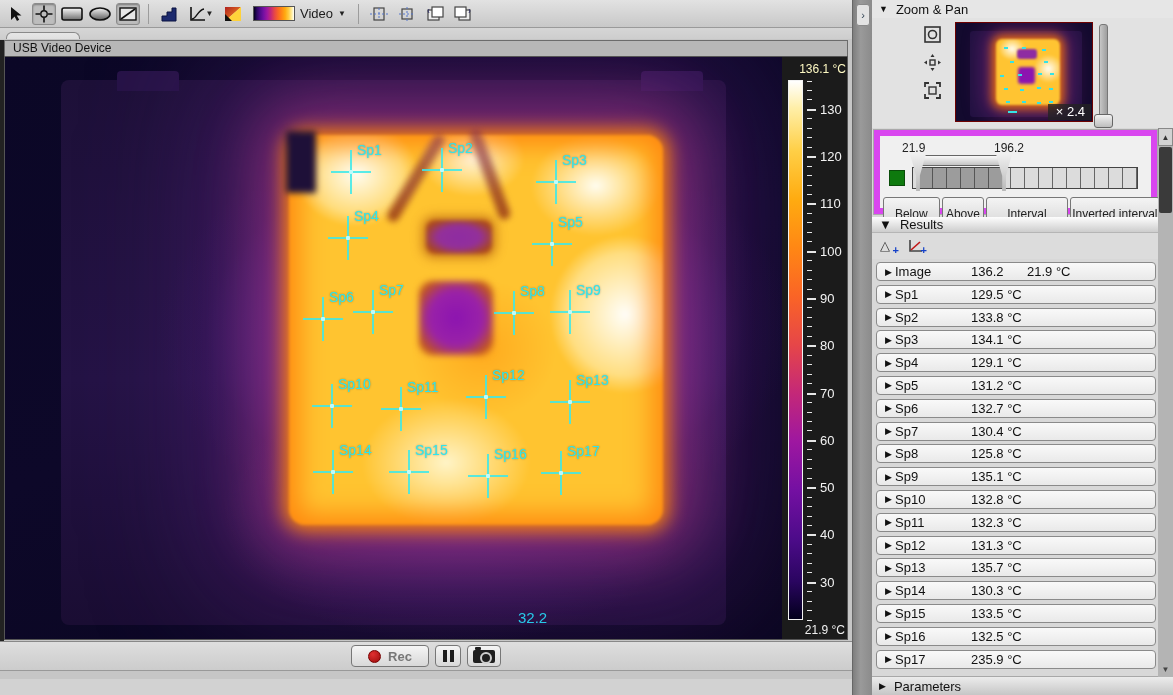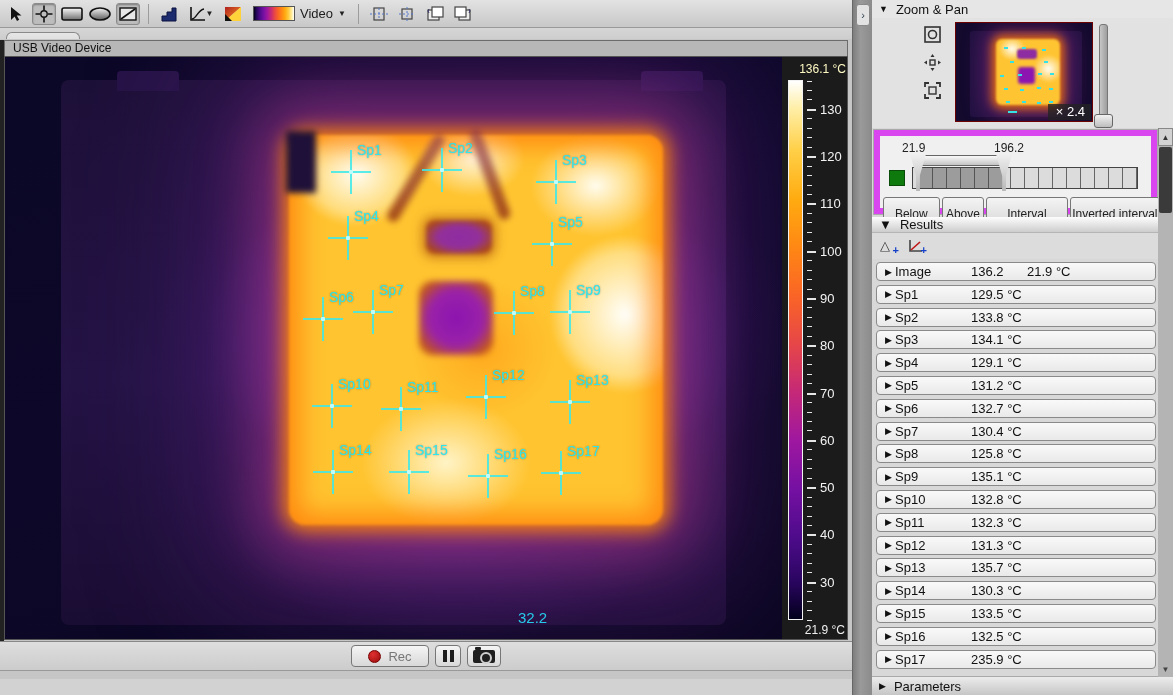--- a/index.html
+++ b/index.html
@@ -97,21 +97,21 @@
   .scale-min { position:absolute; right:4px; top:566px; font-size:12px; color:#efefef; }
   .scale-bar { position:absolute; left:6px; top:23px; width:15px; height:540px; border:1px solid #f2f2f2; }
   .tick { position:absolute; background:#e6e6e6; }
   .tick-label { position:absolute; left:38px; font-size:13px; color:#f2f2f2; }
 
   
   .record-bar { position:absolute; left:0; top:602px; width:852px; height:30px;
     background:linear-gradient(#dedede,#cccccc); border-top:1px solid #888; border-bottom:1px solid #999;
     display:flex; align-items:center; justify-content:center; gap:6px; }
   .rec-btn { width:78px; height:22px; border:1px solid #777; border-radius:4px;
-    background:linear-gradient(#f5f5f5,#d8d8d8); display:flex; align-items:center; justify-content:center; gap:7px; }
+    background:linear-gradient(#f5f5f5,#d8d8d8); display:flex; align-items:center; justify-content:center; gap:7px;font-weight:bold; }
   .rec-dot { width:13px; height:13px; border-radius:50%; background:radial-gradient(circle at 35% 30%, #e03030, #9c0c0c); border:1px solid #700; }
   .rec-text { font-size:13px; color:#777; }
   .pause-btn { width:26px; height:22px; border:1px solid #777; border-radius:4px;
     background:linear-gradient(#f5f5f5,#d8d8d8); display:flex; align-items:center; justify-content:center; gap:3px; }
   .pause-btn i { width:4px; height:12px; background:#1c1c1c; }
   .cam-btn { width:34px; height:22px; border:1px solid #777; border-radius:4px;
     background:linear-gradient(#f5f5f5,#d8d8d8); display:flex; align-items:center; justify-content:center; }
   .cam { position:relative; width:22px; height:13px; background:#1f1f1f; border-radius:2px; }
   .cam::before { content:""; position:absolute; left:7px; top:2.5px; width:8px; height:8px; border-radius:50%;
     background:#1f1f1f; border:2px solid #cfcfcf; }

